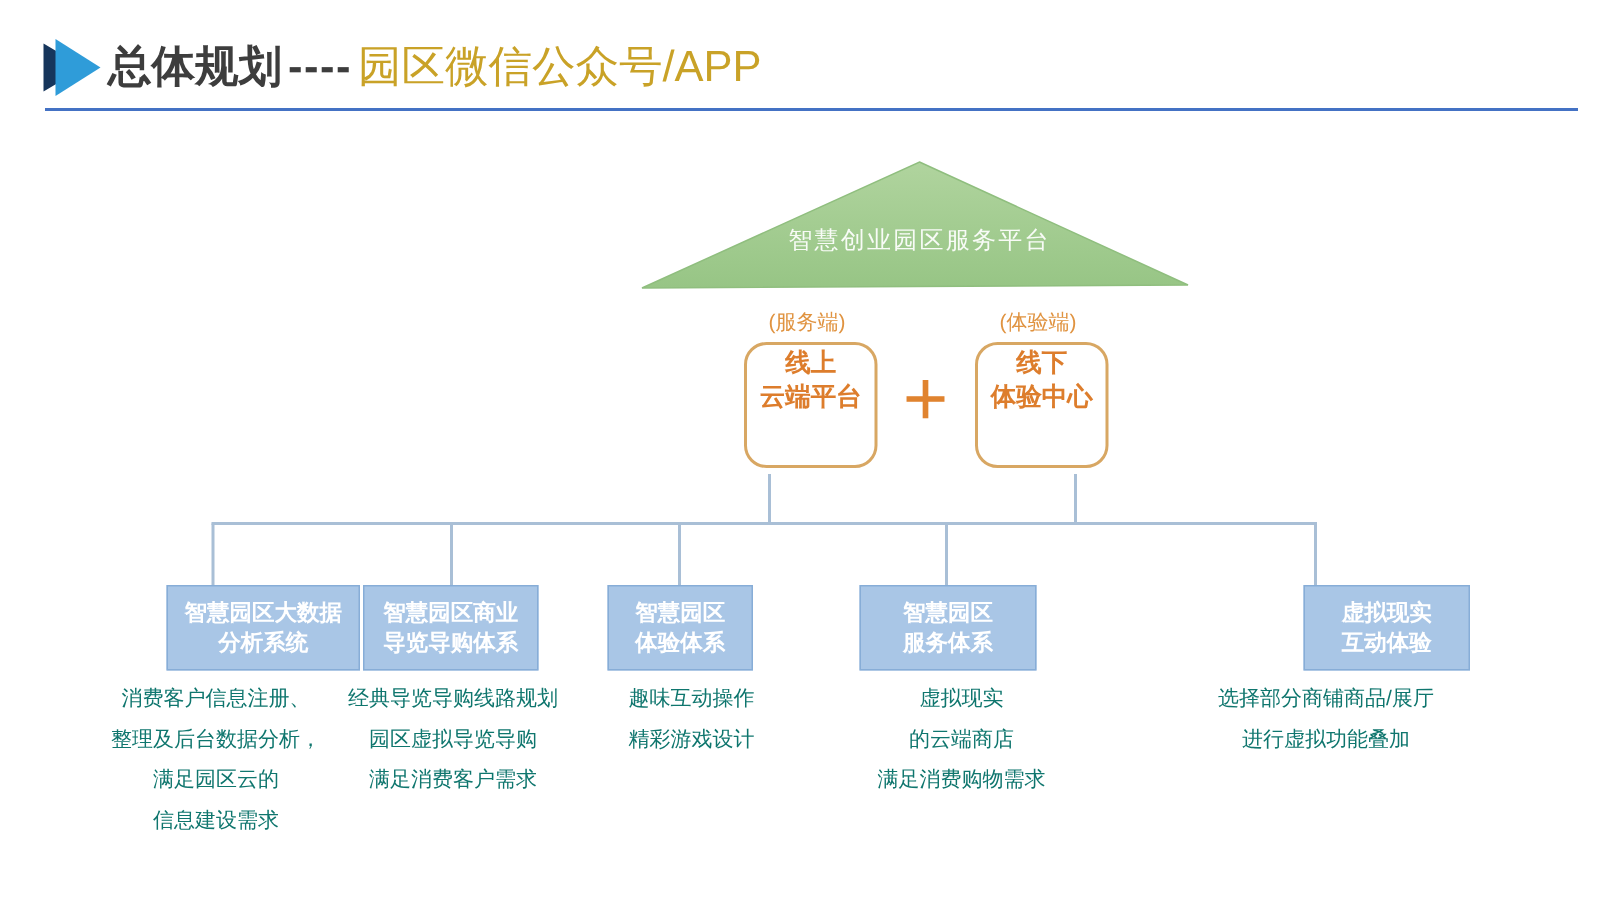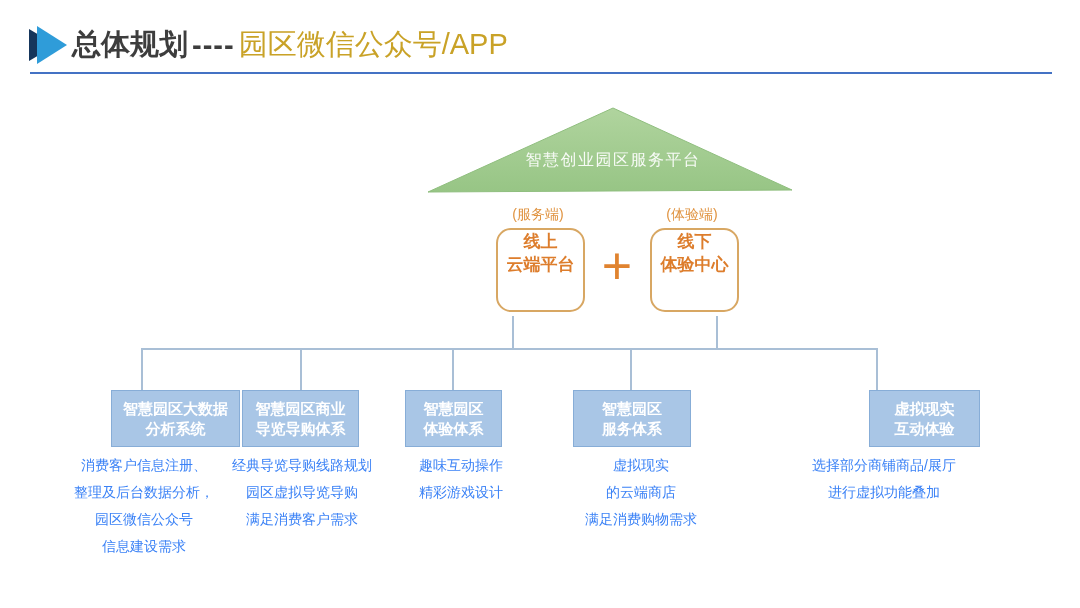--- a/index.html
+++ b/index.html
@@ -51,21 +51,21 @@
     color:#ffffff;font-weight:bold;font-size:15px;line-height:20px;text-align:center;
   }
   .sb1{left:85px;width:129px;margin-left:26px;}
   .sb2{left:242px;width:117px;}
   .sb3{left:405px;width:97px;}
   .sb4{left:573px;width:118px;}
   .sb5{left:869px;width:111px;}
   
   .desc{
     position:absolute;top:452px;width:240px;text-align:center;
-    color:#3b82f6;font-size:14px;line-height:27px;
+    color:#0f766e;font-size:14px;line-height:27px;
   }
   .d1{left:24px;} .d2{left:182px;} .d3{left:341px;} .d4{left:521px;} .d5{left:764px;text-align:center;}
 </style>
 </head>
 <body>
 
 <div class="slide">
 
   <div class="title-row">
     <svg class="arrow-icon" viewBox="0 0 40 42">
@@ -128,21 +128,21 @@
     <div>服务体系</div>
   </div>
   <div class="sysbox sb5">
     <div>虚拟现实</div>
     <div>互动体验</div>
   </div>
 
   <div class="desc d1">
     <div>消费客户信息注册、</div>
     <div>整理及后台数据分析，</div>
-    <div>园区微信公众号</div>
+    <div>满足园区云的</div>
     <div>信息建设需求</div>
   </div>
   <div class="desc d2">
     <div>经典导览导购线路规划</div>
     <div>园区虚拟导览导购</div>
     <div>满足消费客户需求</div>
   </div>
   <div class="desc d3">
     <div>趣味互动操作</div>
     <div>精彩游戏设计</div>

